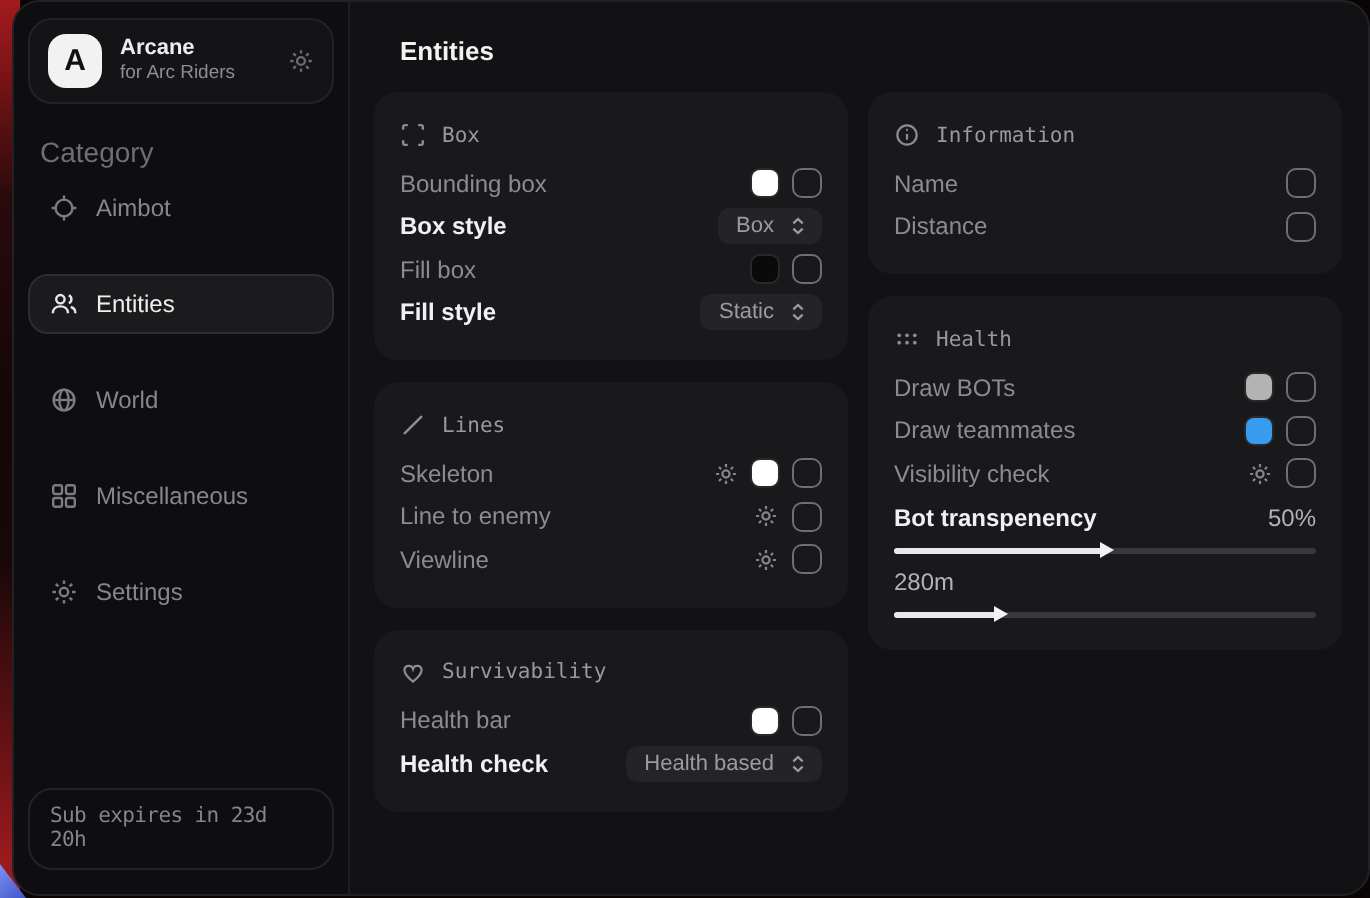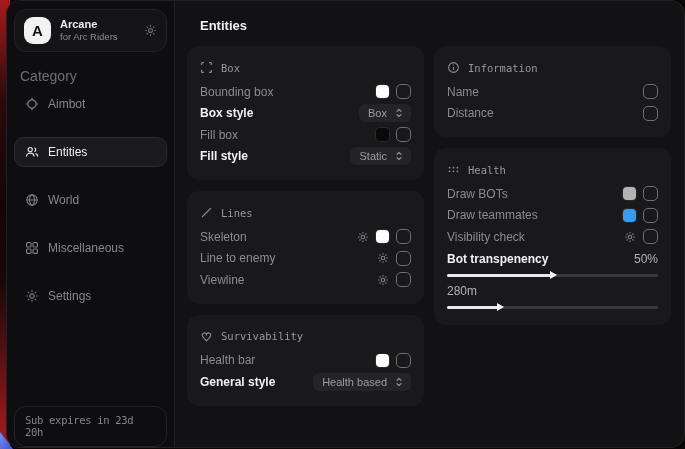--- a/index.html
+++ b/index.html
@@ -29,21 +29,21 @@
 
   .cat-label { margin:16px 13px 5px; font-size:14px; color:#6f6f73; }
 
   .nav { margin:0 7px; display:flex; flex-direction:column; gap:18px; }
   .nav-item { display:flex; align-items:center; gap:9px; padding:7px 10px; border-radius:10px;
     border:1px solid transparent; font-size:12px; color:#87878b; cursor:default; }
   .nav-item .ico { display:flex; color:#7c7c80; }
   .nav-item.selected { background:#1b1b1e; border-color:#2d2d31; color:#eeeeef; }
   .nav-item.selected .ico { color:#e8e8ea; }
 
-  .sub-box { margin:auto 7px 0; border:1px solid #232327; border-radius:12px; padding:7px 10px 8px; }
+  .sub-box { margin:auto 7px 12px; border:1px solid #232327; border-radius:12px; padding:7px 10px 8px; }
   .sub-line1 { font-family:"DejaVu Sans Mono", monospace; font-size:10.5px; color:#84848a; letter-spacing:-0.3px; }
   .sub-line2 { margin-top:3px; font-size:10px; font-weight:bold; color:#b9b9bd; }
 
   
   .main { flex:1; display:flex; flex-direction:column; }
   .page-title { font-size:13px; font-weight:bold; color:#f2f2f3; padding:17px 0 13px 25px; }
   .cols { display:flex; gap:10px; padding:0 13px 0 12px; align-items:flex-start; }
   .col { flex:1; display:flex; flex-direction:column; gap:11px; }
 
   .card { background:#19191c; border-radius:12px; padding:8px 13px 13px; }
@@ -270,21 +270,21 @@
               <span>Survivability</span>
             </div>
             <div class="row dim">
               <span class="lbl">Health bar</span>
               <span class="ctrls">
                 <span class="swatch" style="background: rgb(255, 255, 255);"></span>
                 <span class="checkbox"></span>
               </span>
             </div>
             <div class="row bright">
-              <span class="lbl">General style</span>
+              <span class="lbl">Health check</span>
               <button class="select">
                 <span>Health based</span>
                 <span class="ico">
                   <svg width="10" height="10" viewBox="0 0 12 12" fill="none" stroke="currentColor" stroke-width="1.4">
                     <path d="M3.2 4.4 6 1.8l2.8 2.6M3.2 7.6 6 10.2l2.8-2.6"></path>
                   </svg>
                 </span>
               </button>
             </div>
           </div>

